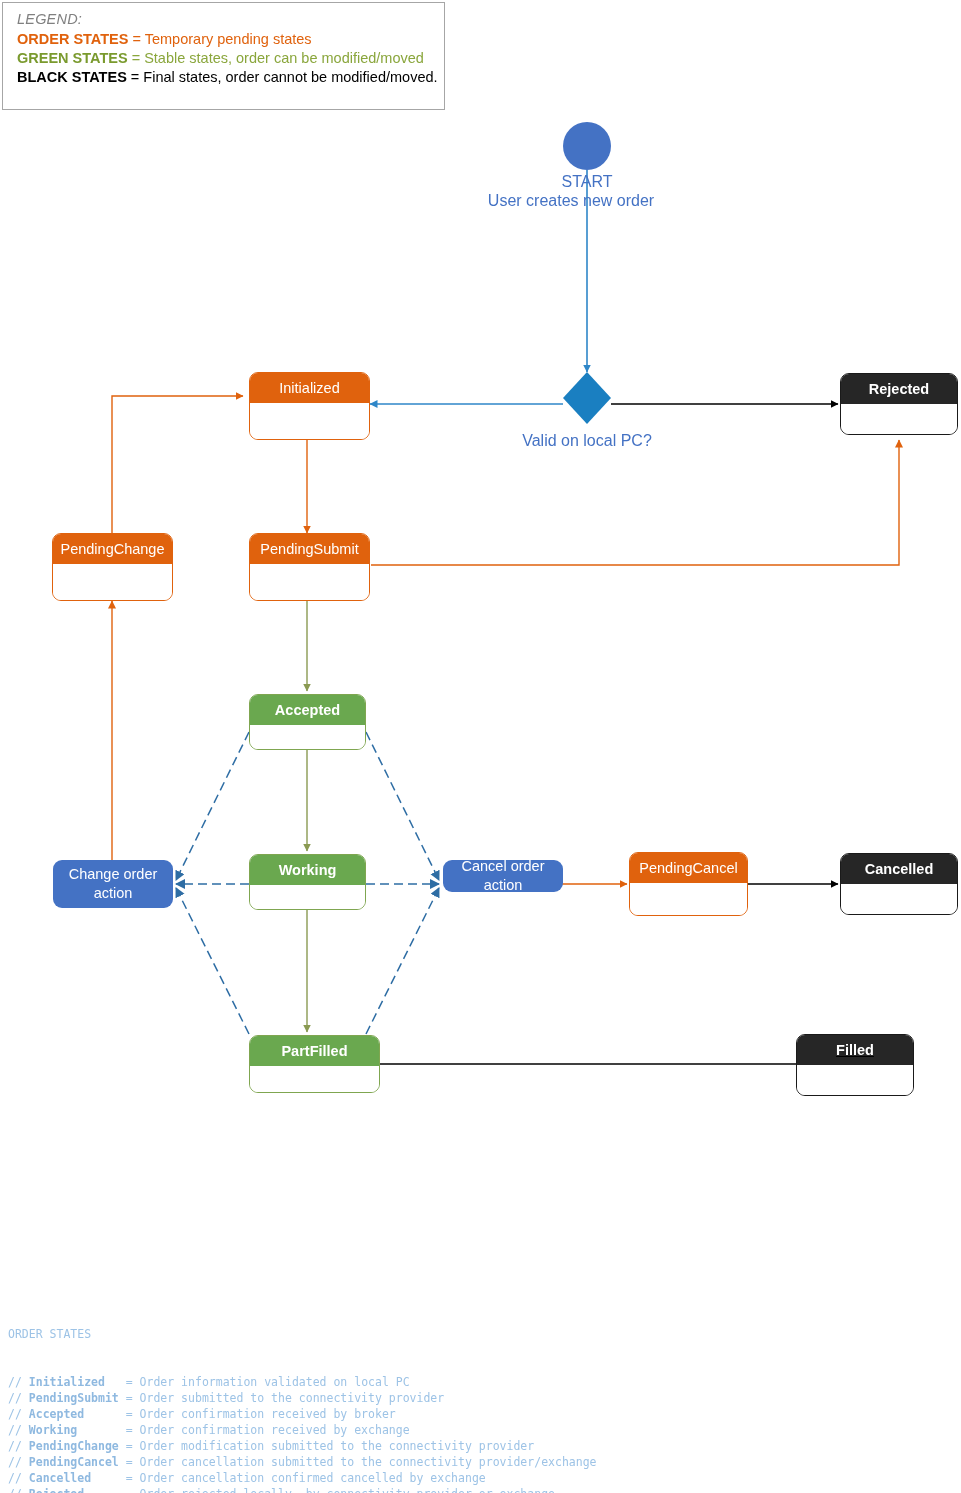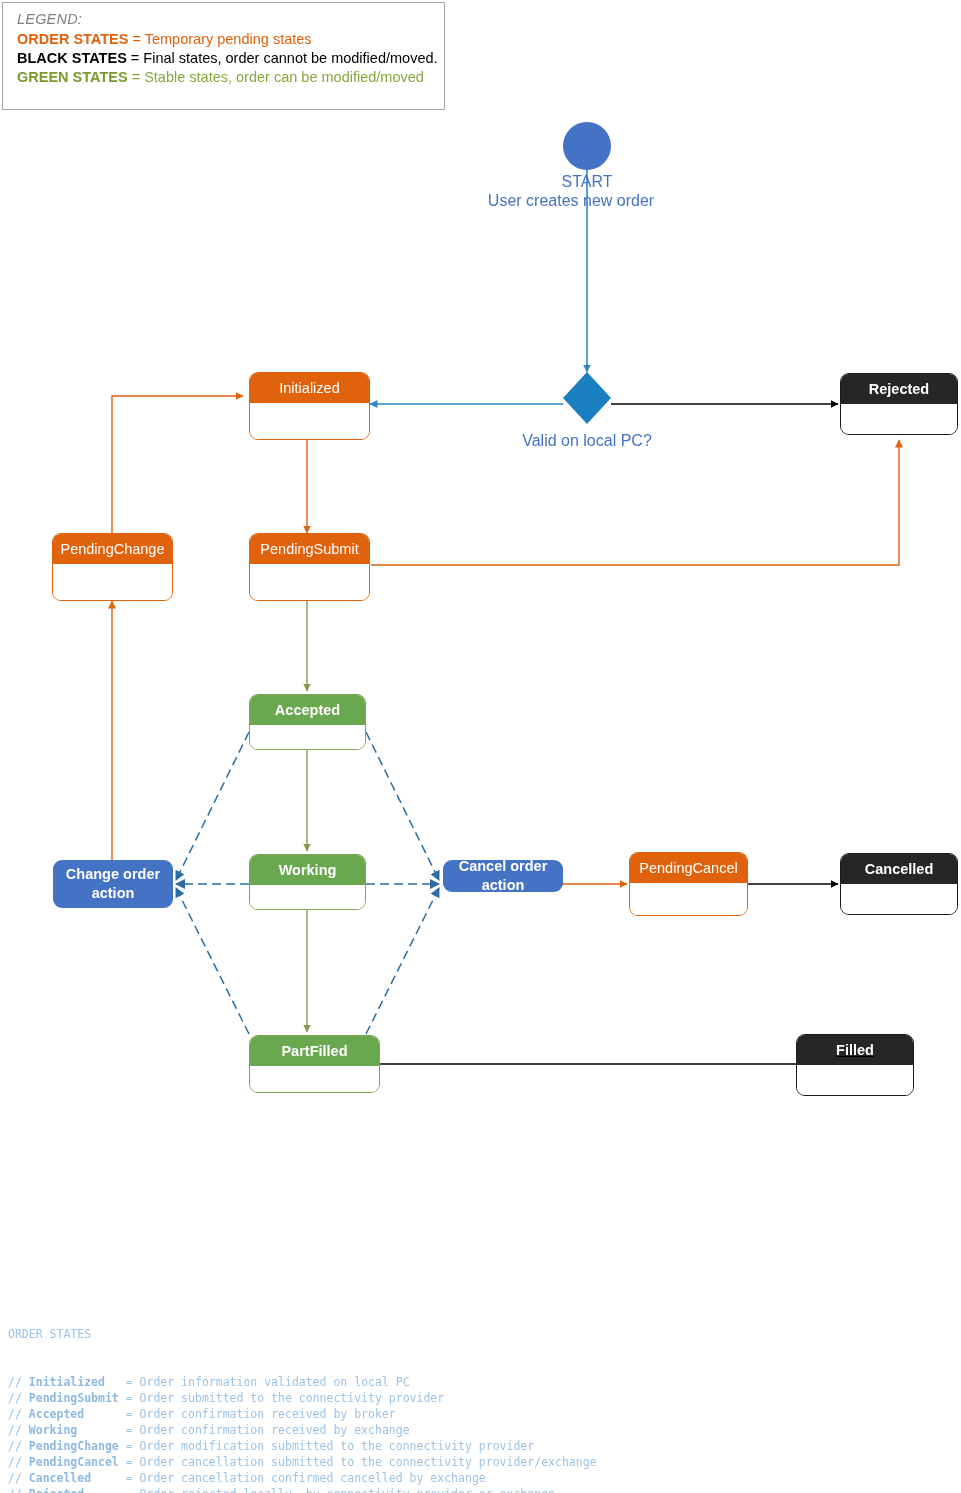--- a/index.html
+++ b/index.html
@@ -33,21 +33,21 @@
   .n-orange .hdr{background:#E0620D;}
 
   .n-green{border:1.3px solid #7FA650;}
   .n-green .hdr{background:#6AA84F;font-weight:bold;}
 
   .n-black{border:1.6px solid #1a1a1a;}
   .n-black .hdr{background:#262626;font-weight:bold;}
 
   .action{position:absolute;box-sizing:border-box;border-radius:9px;
         background:#4472C4;color:#fff;font-size:14.5px;line-height:19px;
-        display:flex;align-items:center;justify-content:center;text-align:center;font-weight:bold;}
+        display:flex;align-items:center;justify-content:center;text-align:center;}
 
   
   #start-circle{position:absolute;left:563px;top:122px;width:48px;height:48px;
         border-radius:50%;background:#4472C4;}
   .blue-cap{position:absolute;color:#4472C4;font-size:16px;line-height:19px;
         text-align:center;white-space:nowrap;}
 
   
   #states{position:absolute;left:8px;top:1294px;
         font-family:"DejaVu Sans Mono",monospace;font-size:11.5px;
@@ -57,24 +57,24 @@
 </style>
 </head>
 <body>
 
 <div id="legend">
   <div class="lg-title">LEGEND:</div>
   <div class="lg-row">
     <span class="lg-key k-orange">ORDER STATES</span><span class="v-orange"> = </span><span class="v-orange">Temporary pending states</span>
   </div>
   <div class="lg-row">
+    <span class="lg-key k-green">GREEN STATES</span><span class="v-green"> = </span><span class="v-green">Stable states, order can be modified/moved</span>
+  </div>
+  <div class="lg-row">
     <span class="lg-key k-black">BLACK STATES</span><span class="v-black"> = </span><span class="v-black">Final states, order cannot be modified/moved.</span>
-  </div>
-  <div class="lg-row">
-    <span class="lg-key k-green">GREEN STATES</span><span class="v-green"> = </span><span class="v-green">Stable states, order can be modified/moved</span>
   </div>
 </div>
 
 <svg id="wires" viewBox="0 0 961 1493" xmlns="http://www.w3.org/2000/svg">
   <defs>
     <marker id="ar-blue" markerWidth="9" markerHeight="9" refX="7.5" refY="4" orient="auto" markerUnits="userSpaceOnUse">
       <path d="M0,0 L8,4 L0,8 z" fill="#2E86C8"></path>
     </marker>
     <marker id="ar-orange" markerWidth="9" markerHeight="9" refX="7.5" refY="4" orient="auto" markerUnits="userSpaceOnUse">
       <path d="M0,0 L8,4 L0,8 z" fill="#E0620D"></path>

